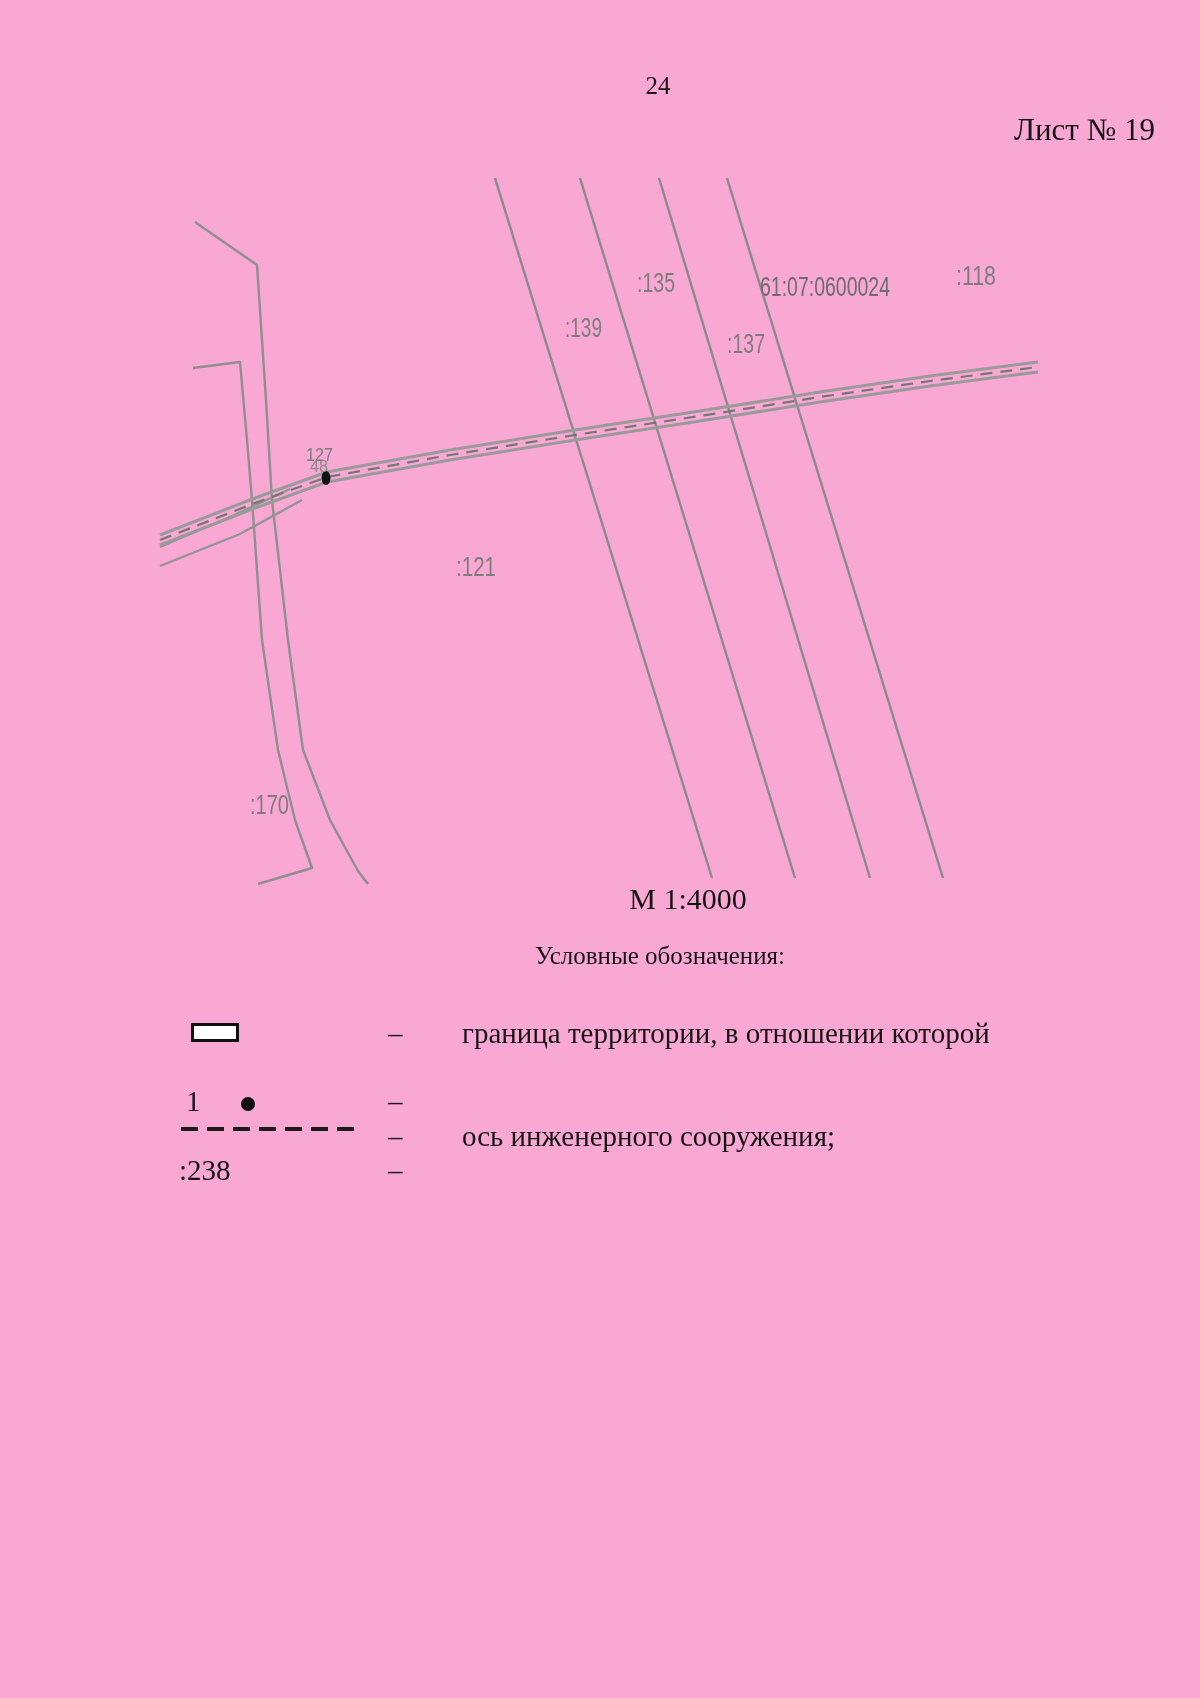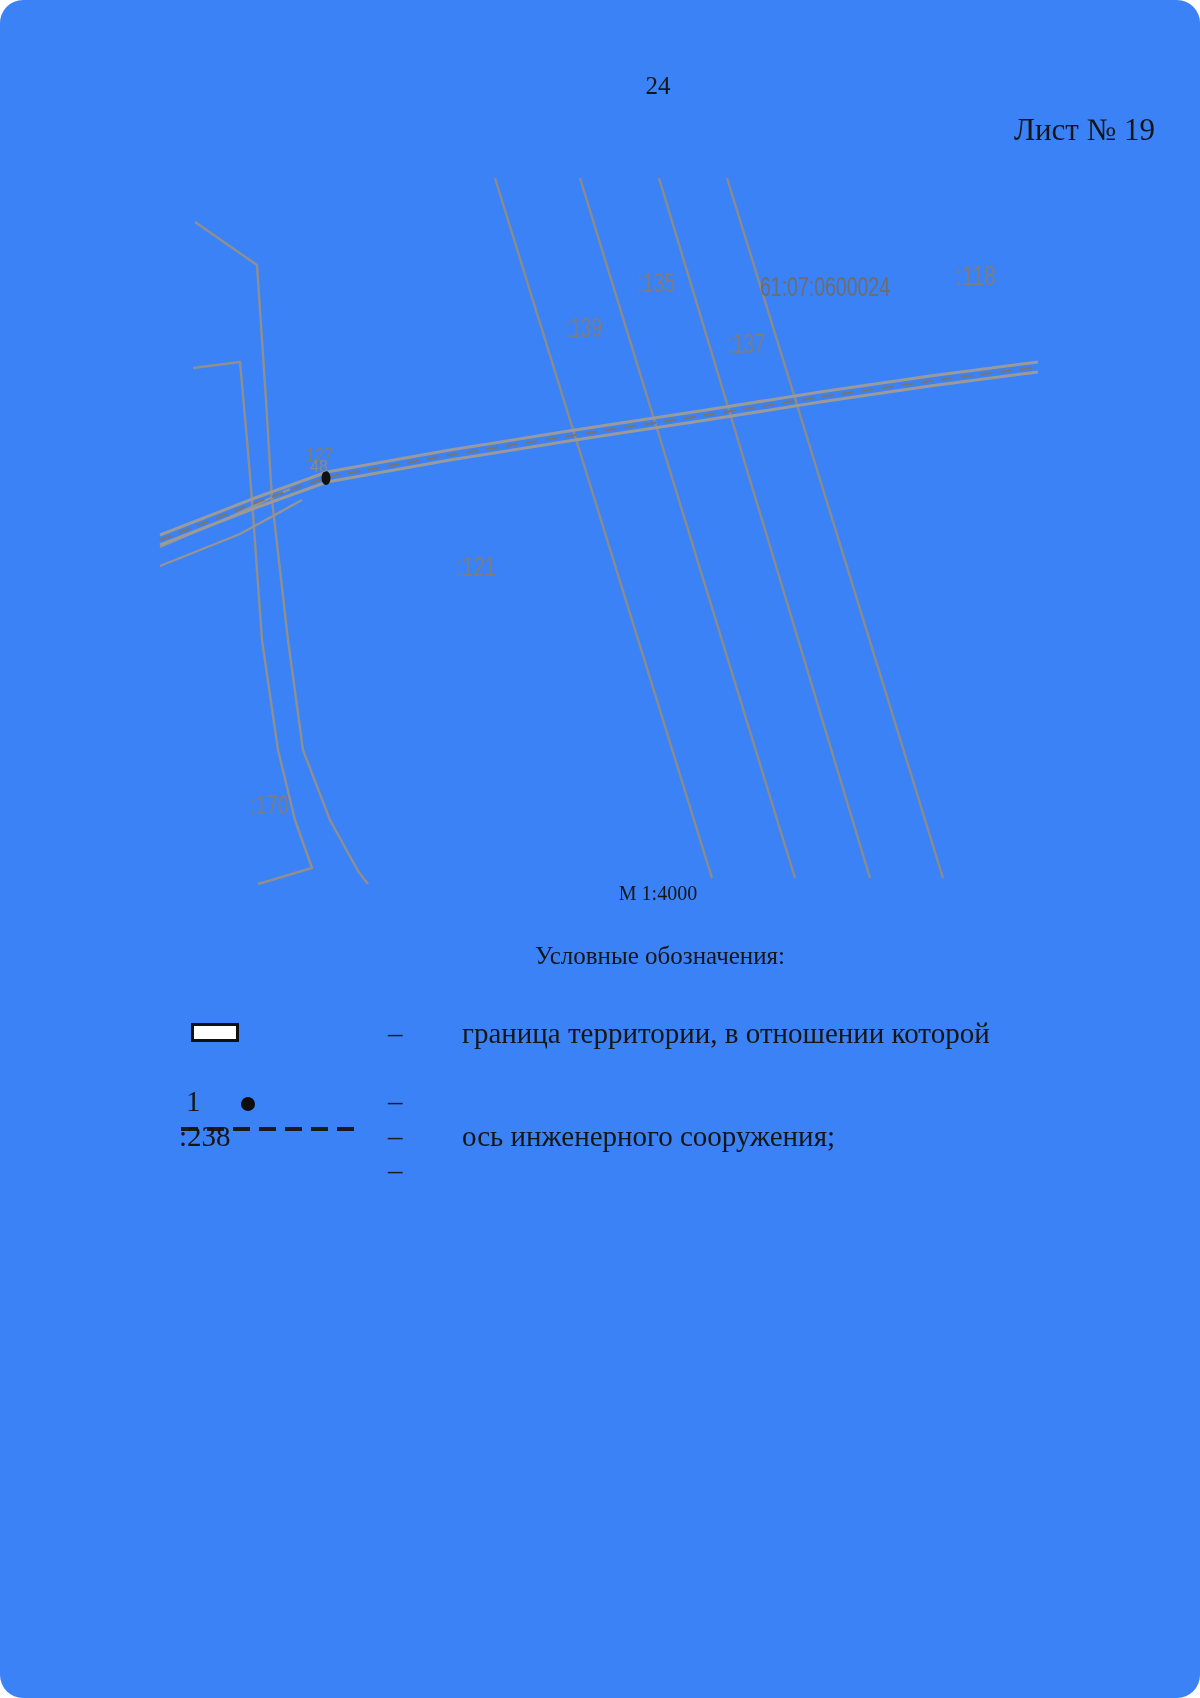--- a/index.html
+++ b/index.html
@@ -1,23 +1,22 @@
 <!DOCTYPE html>
 <html><head>
 <meta charset="utf-8">
 <style>
   html,body{margin:0;padding:0;background:#ffffff;}
   #page{
     position:relative;
     width:1200px;height:1698px;
-    background:#3b82f6;
+    background:#f9a8d4;
     font-family:"Liberation Serif", serif;
     color:#151515;
     overflow:hidden;
-    border-radius:23px;
   }
   .abs{position:absolute;}
   .serif{font-family:"Liberation Serif", serif;}
   .center{text-align:center;}
   #map-svg{position:absolute;left:0;top:0;}
   .body-text{font-size:29px;line-height:33px;color:#151515;white-space:nowrap;margin-left:32px;}
   .dash-col{font-size:29px;color:#1d1d1d;}
   .legend-sym-rect{
     width:48px;height:19px;
     border:3px solid #101010;
@@ -76,32 +75,32 @@
       <text x="727" y="353" textLength="38" lengthAdjust="spacingAndGlyphs">:137</text>
       <text x="956" y="285" textLength="40" lengthAdjust="spacingAndGlyphs">:118</text>
       <text x="456" y="576" textLength="40" lengthAdjust="spacingAndGlyphs">:121</text>
       <text x="250" y="814" textLength="39" lengthAdjust="spacingAndGlyphs">:170</text>
       <text x="760" y="296" textLength="130" lengthAdjust="spacingAndGlyphs" fill="#6d6d6d">61:07:0600024</text>
       <text x="306" y="461" font-size="19" textLength="27" lengthAdjust="spacingAndGlyphs">127</text>
       <text x="310" y="472" font-size="16" textLength="18" lengthAdjust="spacingAndGlyphs" fill="#8a8a8a">48</text>
     </g>
   </svg>
 
-  <div class="abs serif center" style="left:558px;top:882px;width:200px;font-size:20px;">М 1:4000</div>
+  <div class="abs serif center" style="left:588px;top:882px;width:200px;font-size:30px;">М 1:4000</div>
 
   <div class="abs serif center" style="left:460px;top:942px;width:400px;font-size:25px;white-space:nowrap;">Условные обозначения:</div>
 
   <div class="abs legend-sym-rect" style="left:191px;top:1023px;"></div>
 
   <div class="abs serif" style="left:186px;top:1085px;font-size:29px;">1</div>
   <div class="abs legend-sym-dot" style="left:241px;top:1097px;"></div>
 
   <div class="abs legend-sym-dashline" style="left:181px;top:1127px;"></div>
 
-  <div class="abs serif" style="left:179px;top:1120px;font-size:29px;">:238</div>
+  <div class="abs serif" style="left:179px;top:1154px;font-size:29px;">:238</div>
 
   <div class="abs dash-col" style="left:388px;top:1017px;">–</div>
   <div class="abs dash-col" style="left:388px;top:1085px;">–</div>
   <div class="abs dash-col" style="left:388px;top:1120px;">–</div>
   <div class="abs dash-col" style="left:388px;top:1154px;">–</div>
 
   <div class="abs body-text" style="left:430px;top:1017px;">
     <div>граница территории, в отношении которой</div>
   </div>
   <div class="abs body-text" style="left:430px;top:1120px;">ось инженерного сооружения;</div>

